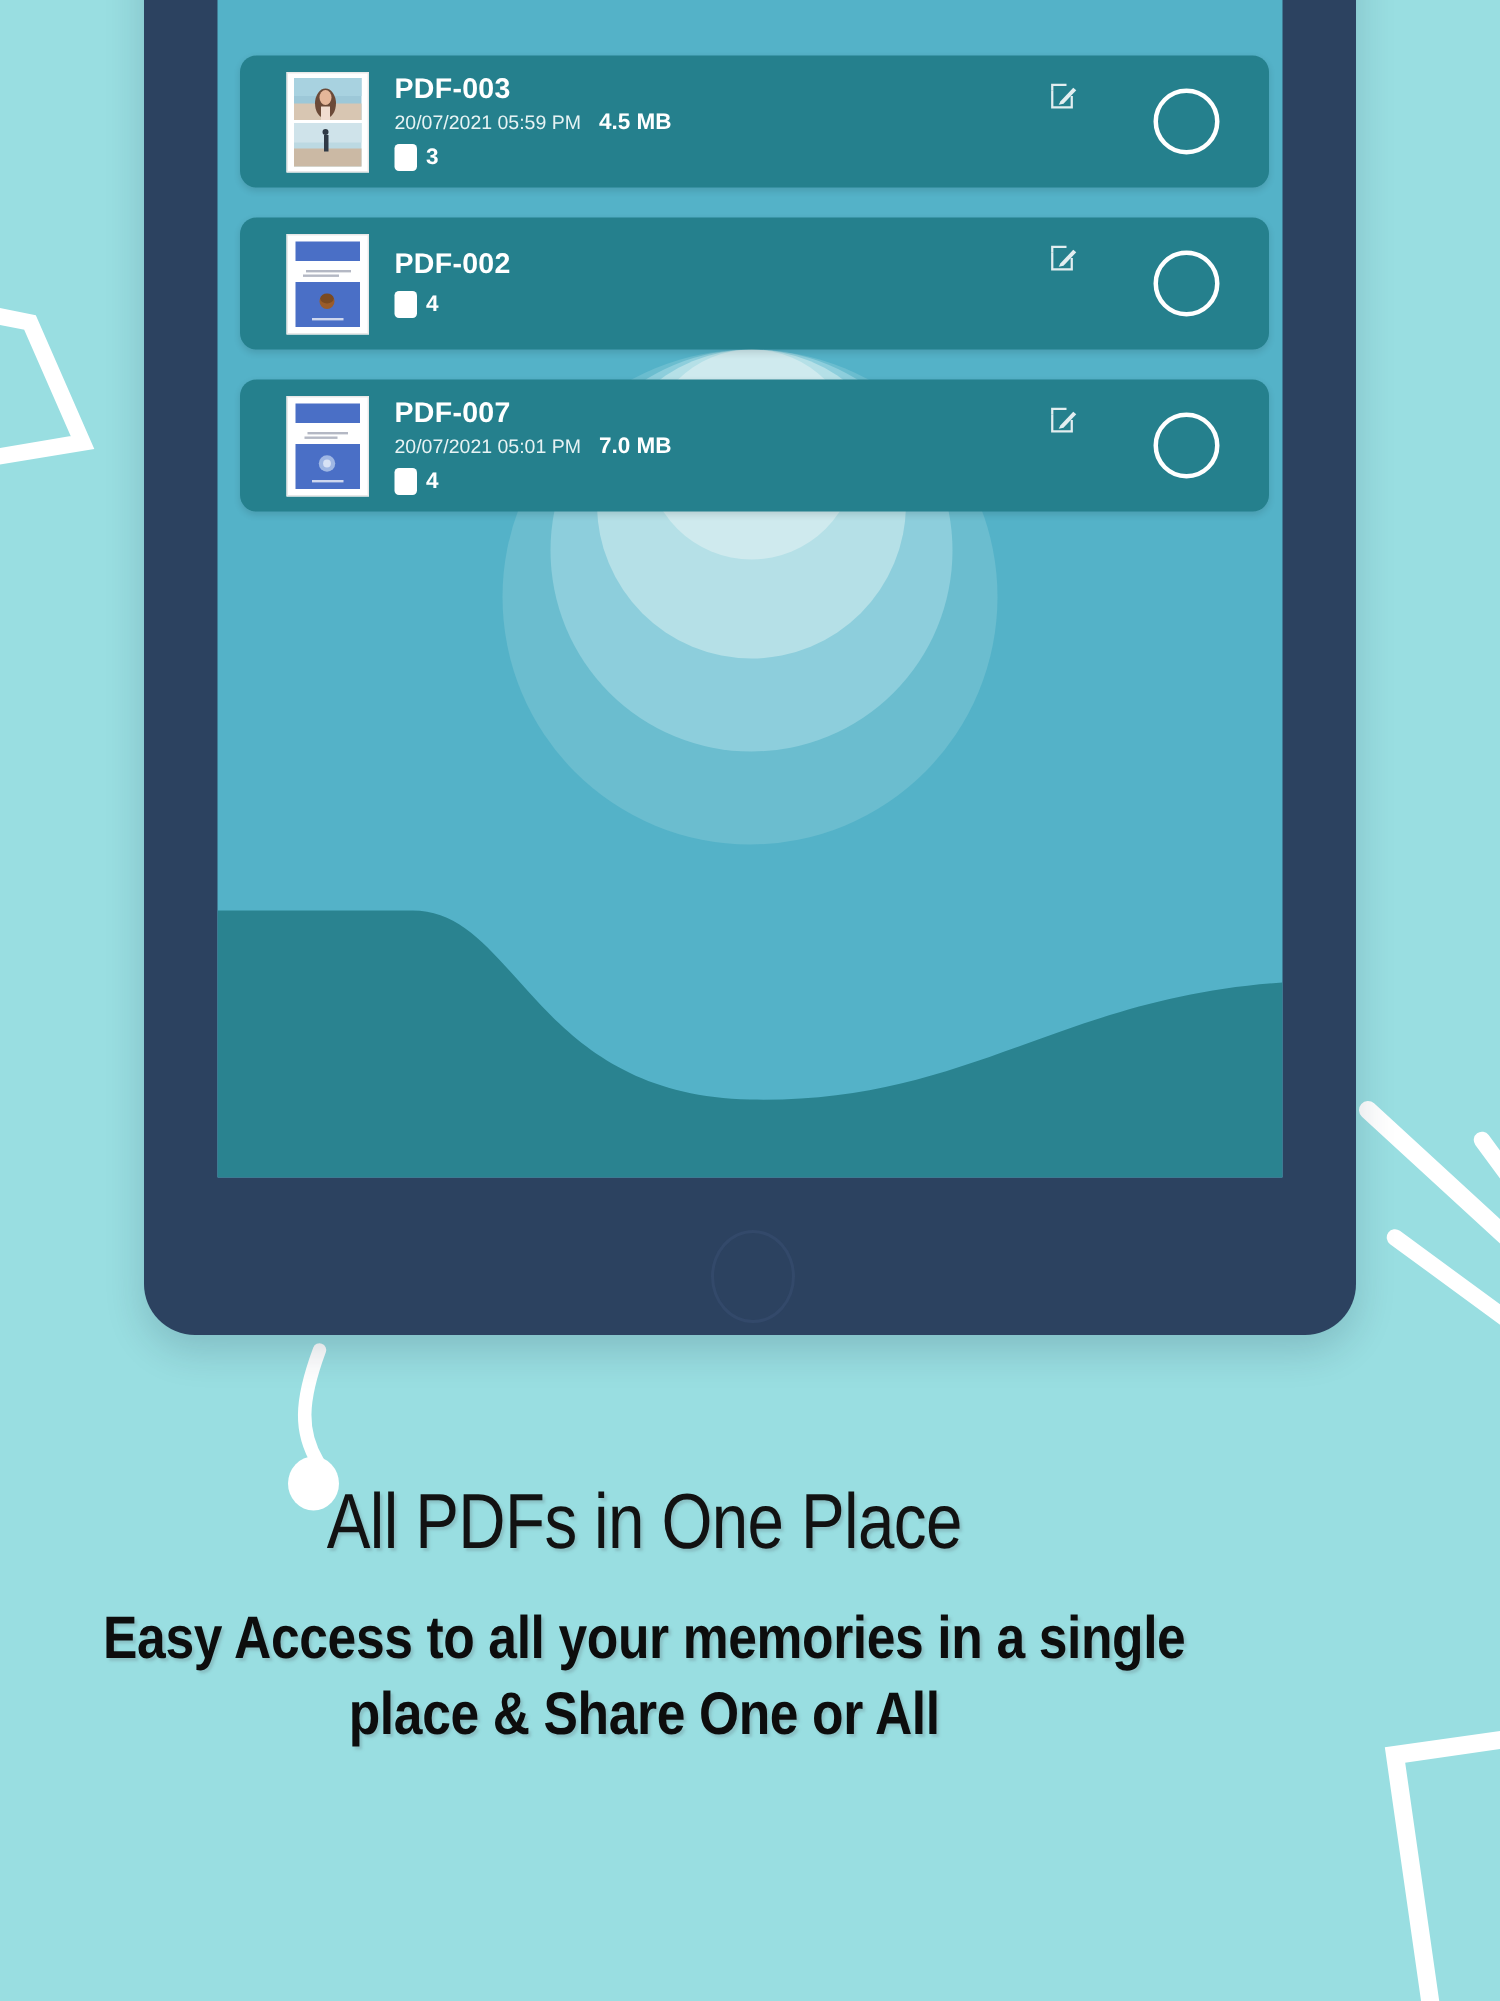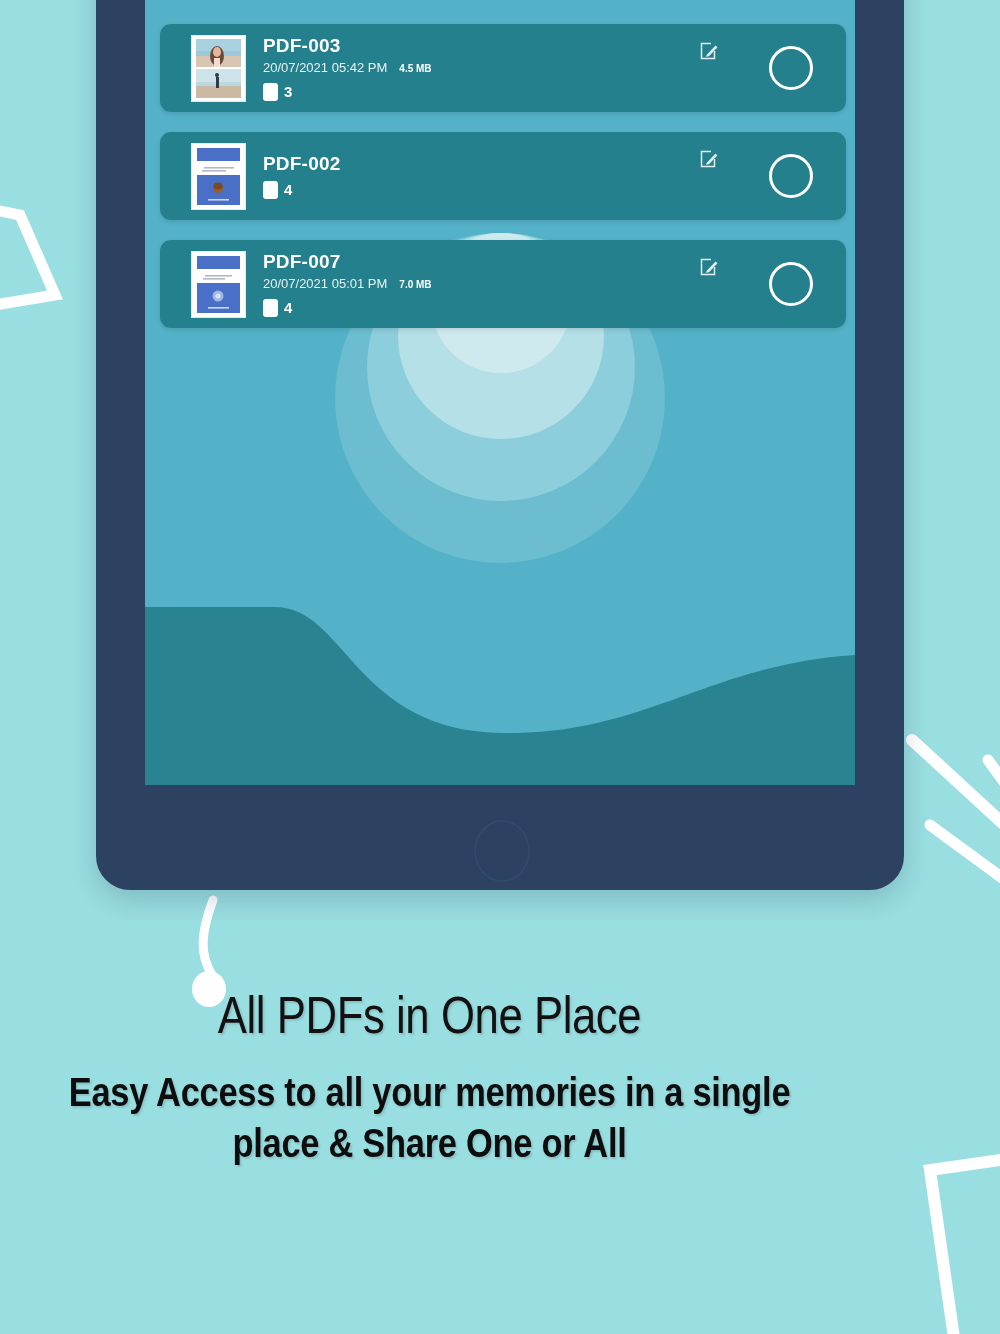--- a/index.html
+++ b/index.html
@@ -82,20 +82,21 @@
   }
   .pdf-card {
     position: relative;
     height: 88px;
     background: #25808d;
     border-radius: 11px;
     margin-bottom: 20px;
     display: flex;
     align-items: center;
     box-shadow: 0 2px 5px rgba(0,0,0,0.12);
+    margin-top: 13px;
   }
   .thumb {
     position: relative;
     width: 55px;
     height: 67px;
     margin-left: 31px;
     background: #ffffff;
     border: 1px solid #e8e8e8;
     box-sizing: border-box;
     overflow: hidden;
@@ -121,21 +122,21 @@
     align-items: baseline;
     gap: 12px;
   }
   .pdf-date {
     color: #e7f3f4;
     font-size: 13px;
     line-height: 16px;
   }
   .pdf-size {
     color: #ffffff;
-    font-size: 10px;
+    font-size: 15px;
     font-weight: bold;
     line-height: 16px;
   }
   .pages-row {
     margin-top: 6px;
     display: flex;
     align-items: center;
     gap: 6px;
   }
   .page-glyph {
@@ -247,21 +248,21 @@
             <rect x="4" y="33" width="45" height="29" fill="#bcd9e2"></rect>
             <rect x="4" y="33" width="45" height="13" fill="#cfe3ea"></rect>
             <rect x="4" y="50" width="45" height="12" fill="#cbb9a4"></rect>
             <rect x="24" y="41" width="3" height="11" fill="#2f3a46"></rect>
             <circle cx="25" cy="39" r="2" fill="#2f3a46"></circle>
           </svg>
         </div>
         <div class="card-body">
           <div class="pdf-name">PDF-003</div>
           <div class="meta-row">
-            <span class="pdf-date">20/07/2021 05:42 PM</span>
+            <span class="pdf-date">20/07/2021 05:59 PM</span>
             <span class="pdf-size">4.5 MB</span>
           </div>
           <div class="pages-row">
             <span class="page-glyph"></span>
             <span class="page-count">3</span>
           </div>
         </div>
         <div class="edit-btn">
           <svg width="20" height="20" viewBox="0 0 20 20">
             <path d="M2.5 6.5 L2.5 17.5 L15.5 17.5 L15.5 10" fill="none" stroke="#e3eef0" stroke-width="1.5"></path>

